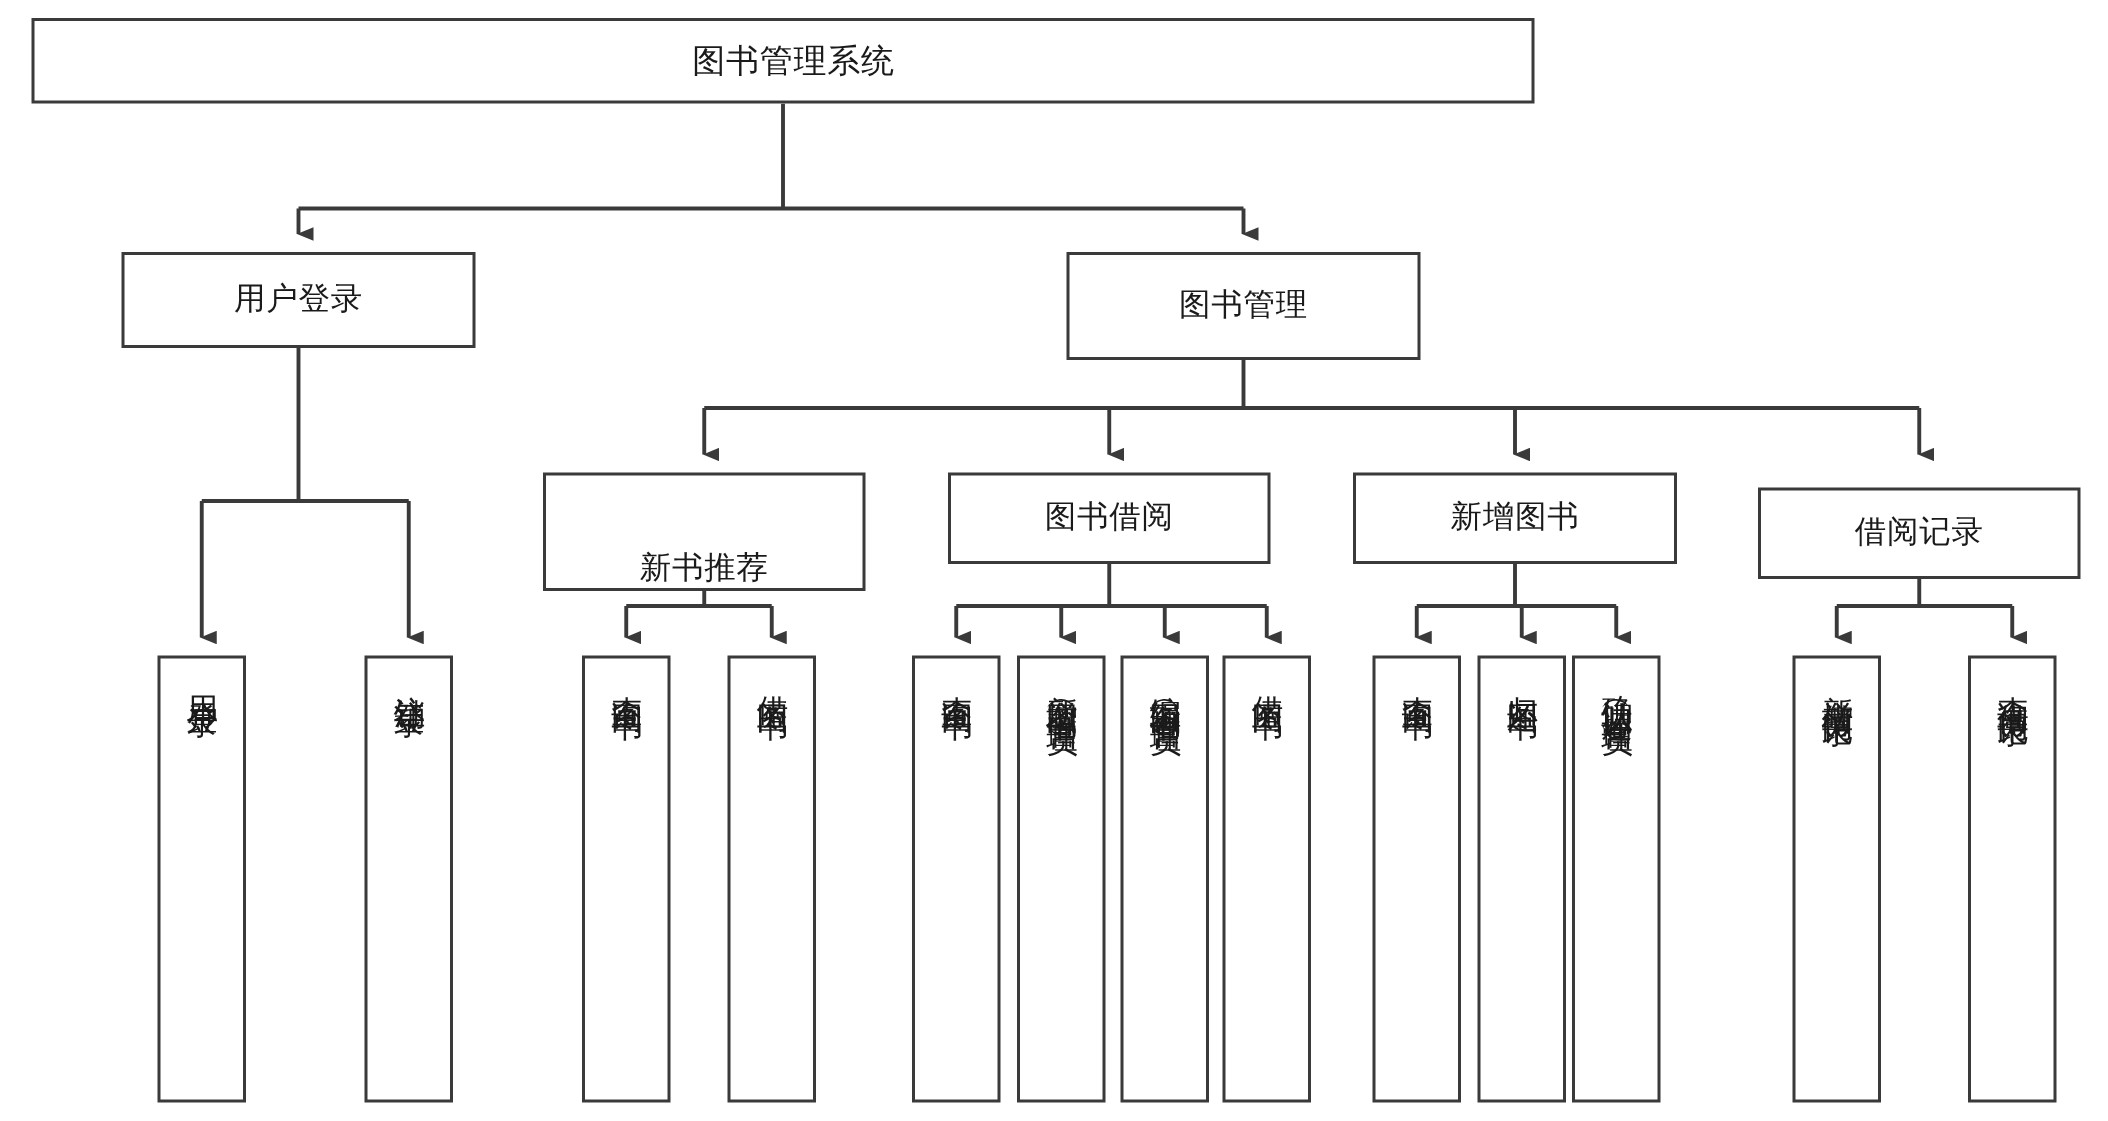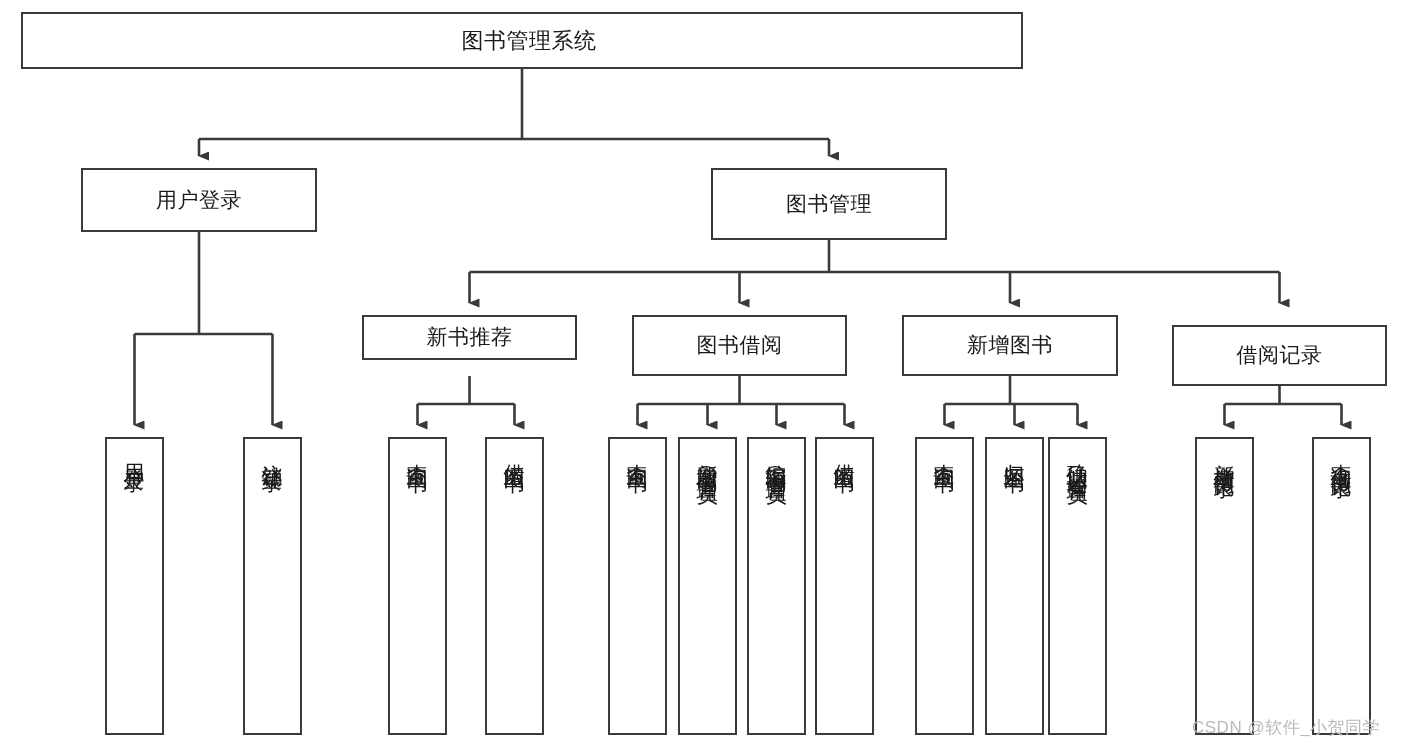--- a/index.html
+++ b/index.html
@@ -134,21 +134,21 @@
   <div id="node-layer">
       <div class="node-box horizontal root" style="left: 21px; top: 12px; width: 1002px; height: 57px; border-color: rgb(58, 58, 58); background: rgb(255, 255, 255); padding-left: 14px;">
         <span class="node-label" style="color: rgb(26, 26, 26);">图书管理系统</span>
       </div>
       <div class="node-box horizontal" style="left: 81px; top: 168px; width: 236px; height: 64px; border-color: rgb(58, 58, 58); background: rgb(255, 255, 255);">
         <span class="node-label" style="color: rgb(26, 26, 26);">用户登录</span>
       </div>
       <div class="node-box horizontal" style="left: 711px; top: 168px; width: 236px; height: 72px; border-color: rgb(58, 58, 58); background: rgb(255, 255, 255);">
         <span class="node-label" style="color: rgb(26, 26, 26);">图书管理</span>
       </div>
-      <div class="node-box horizontal" style="left: 362px; top: 315px; width: 215px; height: 45px; border-color: rgb(58, 58, 58); background: rgb(255, 255, 255);">
+      <div class="node-box horizontal" style="left: 362px; top: 315px; width: 215px; height: 79px; border-color: rgb(58, 58, 58); background: rgb(255, 255, 255); align-items: flex-end;">
         <span class="node-label" style="color: rgb(26, 26, 26);">新书推荐</span>
       </div>
       <div class="node-box horizontal" style="left: 632px; top: 315px; width: 215px; height: 61px; border-color: rgb(58, 58, 58); background: rgb(255, 255, 255);">
         <span class="node-label" style="color: rgb(26, 26, 26);">图书借阅</span>
       </div>
       <div class="node-box horizontal" style="left: 902px; top: 315px; width: 216px; height: 61px; border-color: rgb(58, 58, 58); background: rgb(255, 255, 255);">
         <span class="node-label" style="color: rgb(26, 26, 26);">新增图书</span>
       </div>
       <div class="node-box horizontal" style="left: 1172px; top: 325px; width: 215px; height: 61px; border-color: rgb(58, 58, 58); background: rgb(255, 255, 255);">
         <span class="node-label" style="color: rgb(26, 26, 26);">借阅记录</span>
@@ -187,15 +187,14 @@
         <span class="node-label" style="color: rgb(26, 26, 26);">确认归还（管理员）</span>
       </div>
       <div class="node-box vertical" style="left: 1195px; top: 437px; width: 59px; height: 298px; border-color: rgb(58, 58, 58); background: rgb(255, 255, 255);">
         <span class="node-label" style="color: rgb(26, 26, 26);">新增借阅记录</span>
       </div>
       <div class="node-box vertical" style="left: 1312px; top: 437px; width: 59px; height: 298px; border-color: rgb(58, 58, 58); background: rgb(255, 255, 255);">
         <span class="node-label" style="color: rgb(26, 26, 26);">查询借阅记录</span>
       </div>
     </div>
 
-  <div class="watermark" style="left: 1192px; top: 716px; color: rgb(185, 185, 185);">CSDN @软件_小贺同学</div>
 
 </div>
 
 </body></html>

